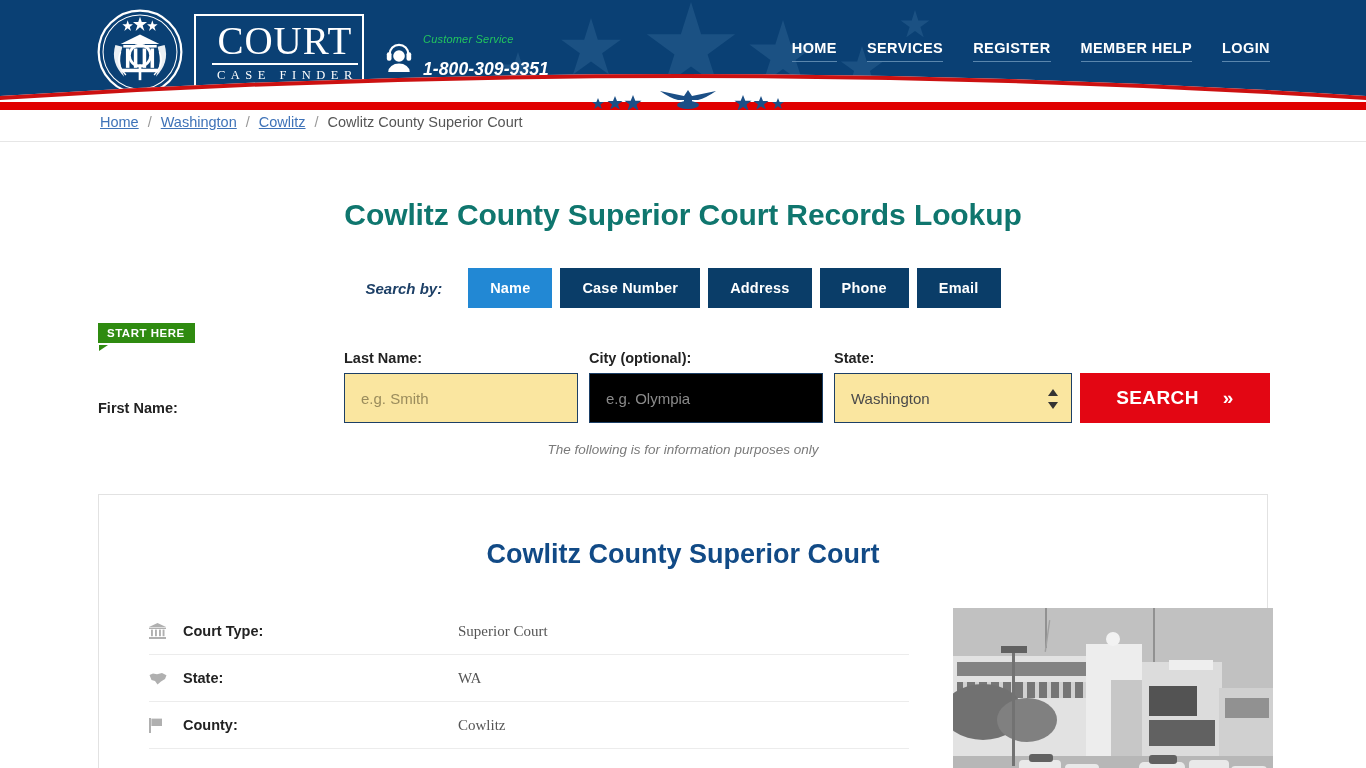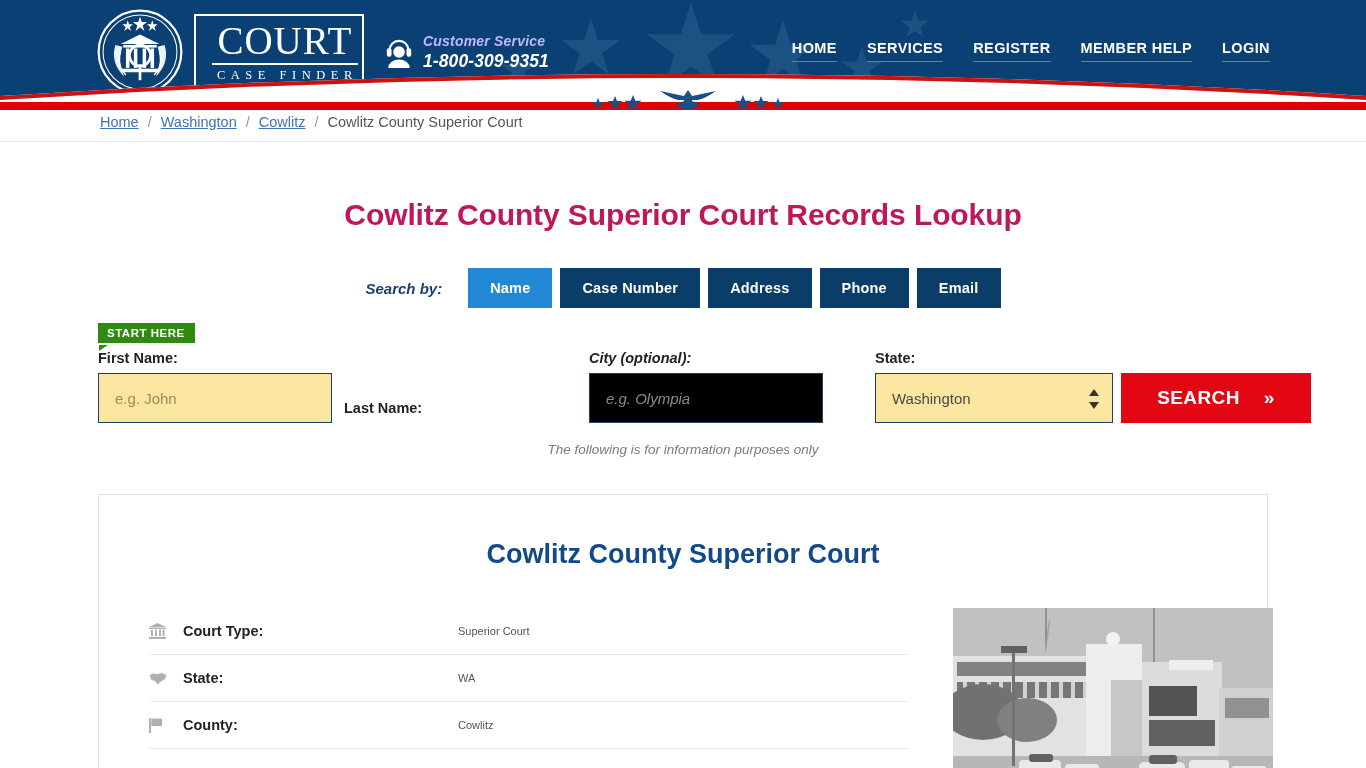--- a/index.html
+++ b/index.html
@@ -49,26 +49,26 @@
     letter-spacing: 5.5px;
     padding-top: 4px;
     padding-left: 5px;
   }
   .cs-block {
     position: absolute; left: 384px; top: 33px;
     display: flex; align-items: center; gap: 9px;
   }
   .cs-icon { width: 30px; height: 32px; }
   .cs-label {
-    color: #c4b5fd; font-size: 14px; font-style: italic; font-weight: bold;
+    color: #22c55e; font-size: 11px; font-style: italic; font-weight: normal;
     letter-spacing: .2px; line-height: 1.25;
   }
   .cs-phone {
     color: #ffffff; font-size: 17.5px; font-style: italic; font-weight: bold;
-    letter-spacing: .1px; line-height: 1.15;
+    letter-spacing: .1px; line-height: 1.15; margin-top: 12px;
   }
   .main-nav {
     position: absolute; right: 96px; top: 40px;
     display: flex; gap: 30px;
   }
   .nav-link {
     color: #ffffff; font-size: 14.5px; font-weight: bold;
     letter-spacing: .4px; text-decoration: none;
     border-bottom: 1px solid #5a86ad; padding-bottom: 5px;
   }
@@ -88,21 +88,21 @@
     display: flex; align-items: center;
     padding-left: 100px;
   }
   .crumb { font-size: 14.5px; color: #3f73b8; }
   .crumb.current { color: #555555; }
   .crumb-sep { font-size: 14.5px; color: #999999; margin: 0 9px; }
 
   
   .page-title {
     text-align: center;
-    color: #be185d;
+    color: #0f766e;
     font-size: 30px; font-weight: bold;
     margin-top: 56px;
     letter-spacing: -.1px;
   }
 
   .searchby-row {
     display: flex; align-items: center; justify-content: center;
     gap: 8px; margin-top: 36px;
   }
   .searchby-label {
@@ -183,21 +183,21 @@
   }
   .card-body { display: flex; padding: 38px 50px 0 50px; gap: 44px; }
   .info-table { flex: 0 0 760px; }
   .info-row {
     display: flex; align-items: center;
     height: 47px;
     border-bottom: 1px solid #ececec;
   }
   .info-icon { width: 34px; display: flex; align-items: center; color: #aaaaaa; }
   .info-key { width: 275px; font-size: 14.5px; font-weight: bold; color: #222222; }
-  .info-val { font-size: 11px; color: #555555; }
+  .info-val { font-size: 15px; color: #555555; font-family: Liberation Serif, serif; }
   .court-photo {
     width: 320px; height: 185px;
     filter: grayscale(1);
     overflow: hidden;
     flex: 0 0 320px;
   }
 </style>
 </head>
 <body>
 
@@ -306,28 +306,28 @@
   <button class="tab">Email</button>
 </div>
 
 <div class="form-area">
   <div class="badge-start">START HERE</div>
   <div class="badge-tail"></div>
 
   <div class="fields-row">
     <div class="field" style="width:236px;">
       <label class="field-label">First Name:</label>
-      <div class="input-box yellow" style="width:234px;">e.g. John</div>
     </div>
 
     <div class="field" style="width:245px; margin-left:10px;">
       <label class="field-label">Last Name:</label>
-    </div>
-
-    <div class="field" style="width:286px;font-style:italic;">
+      <div class="input-box yellow" style="width:234px;">e.g. Smith</div>
+    </div>
+
+    <div class="field" style="width:245px;">
       <label class="field-label">City (optional):</label>
       <div class="input-box" style="width:234px;">e.g.  Olympia</div>
     </div>
 
     <div class="field" style="width:246px;">
       <label class="field-label">State:</label>
       <div class="select-box" style="width:238px;">
         <span>Washington</span>
         <svg class="select-arrows" width="12" height="22" viewBox="0 0 12 22">
           <polygon points="6,1 11,8 1,8" fill="#333333"></polygon>

